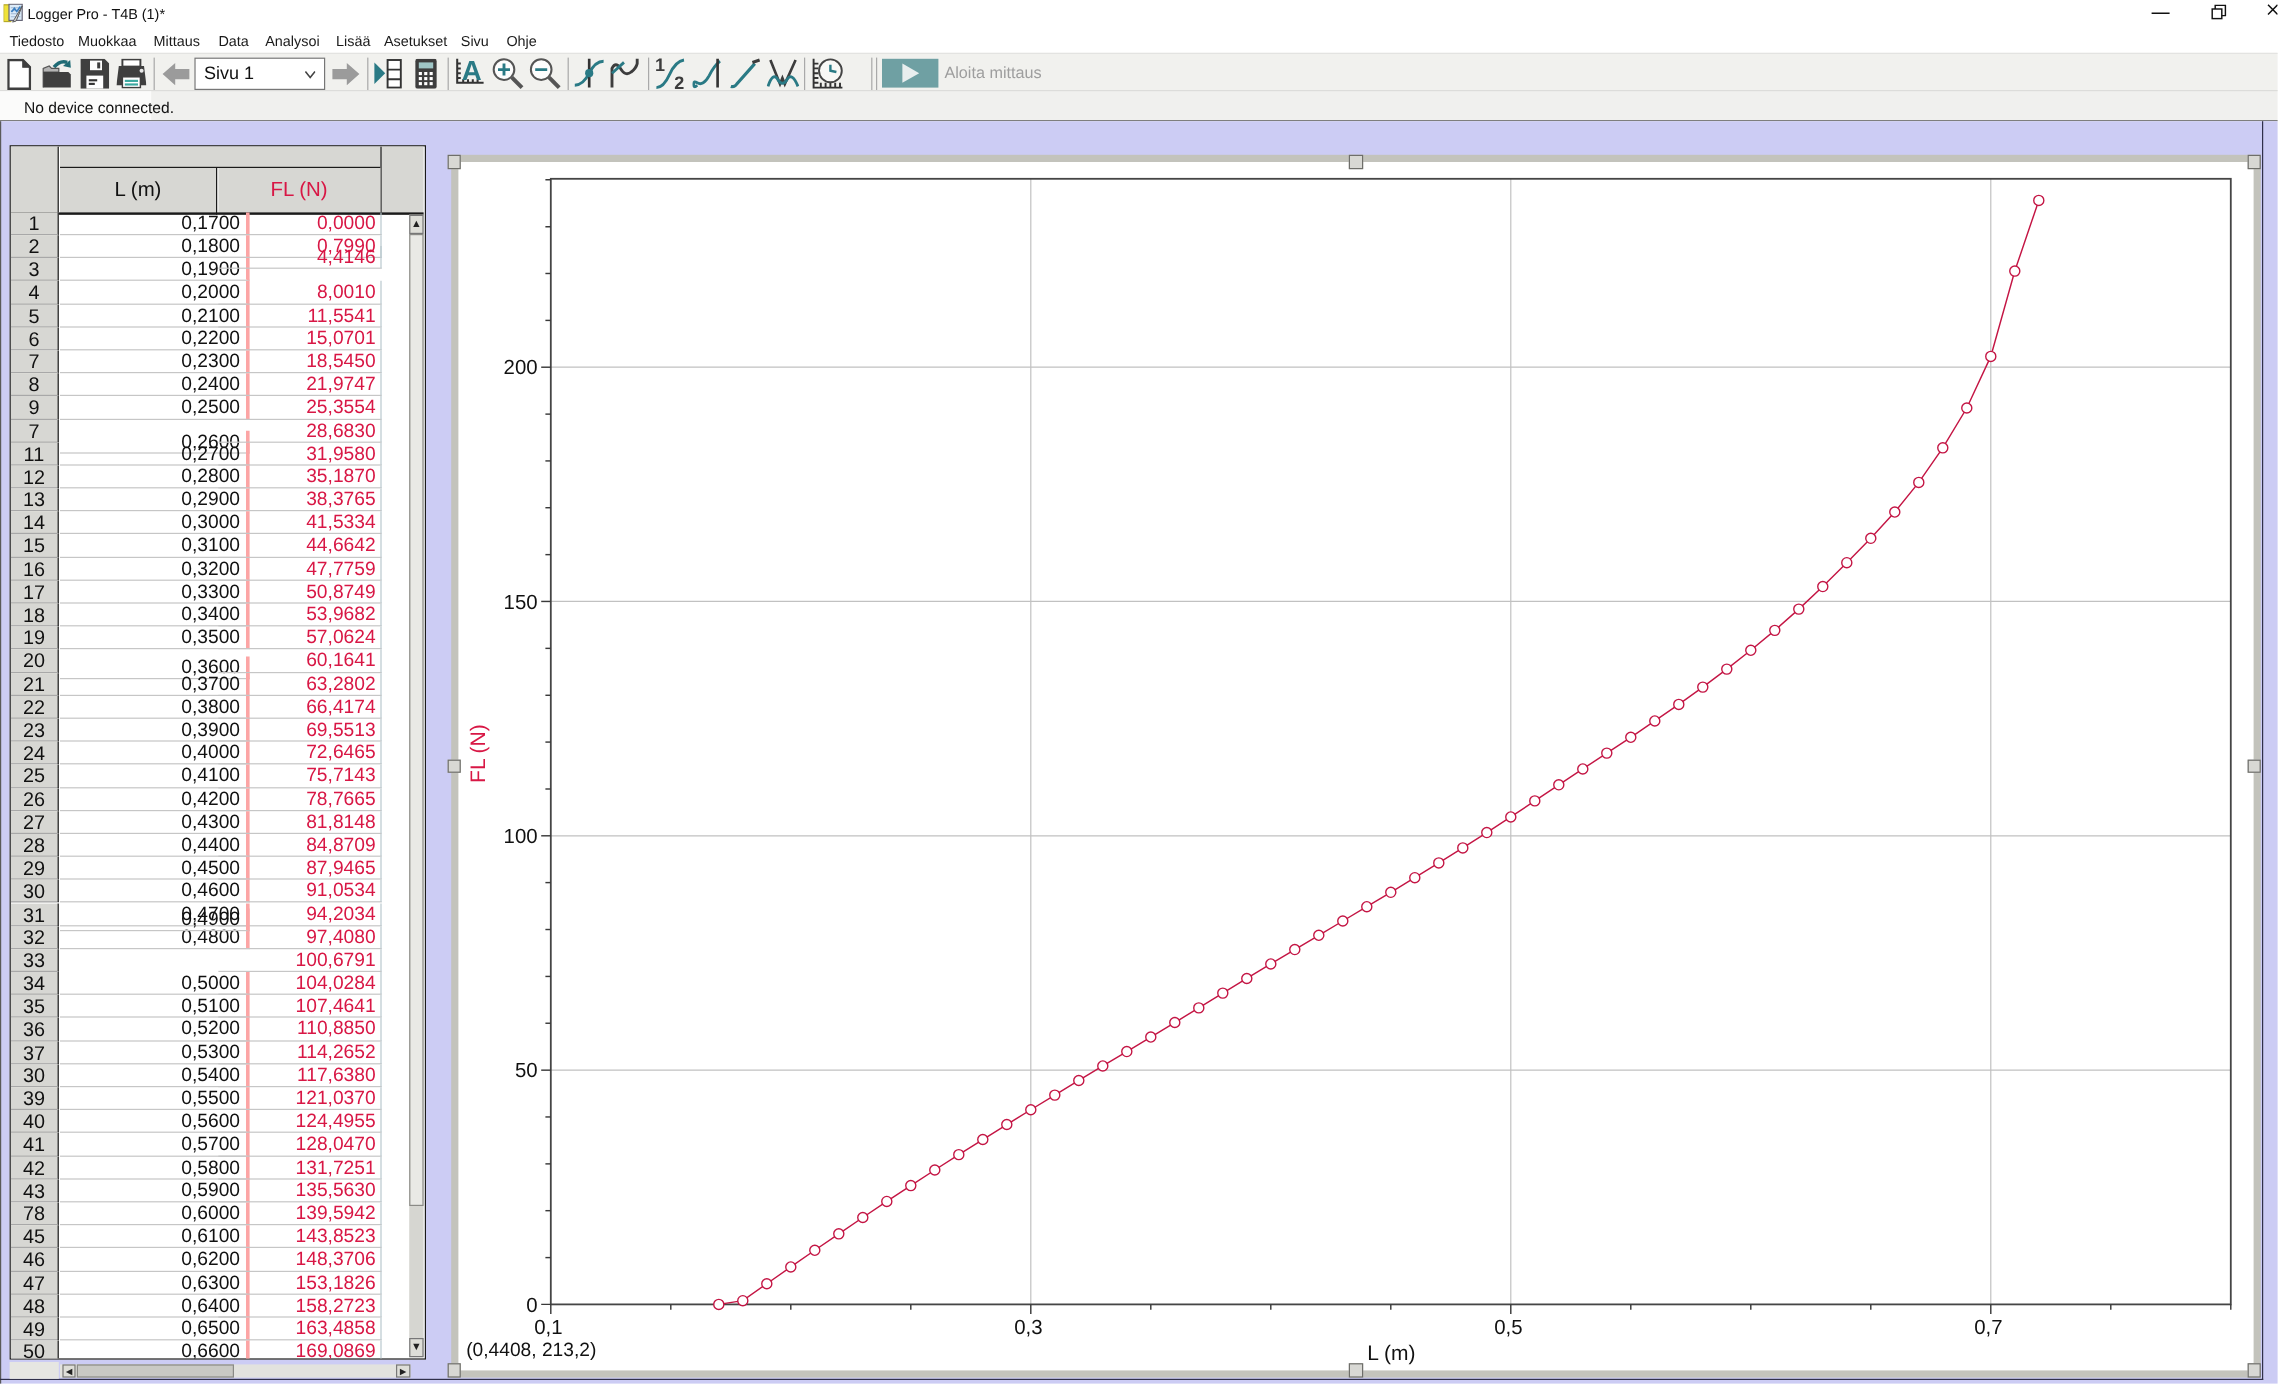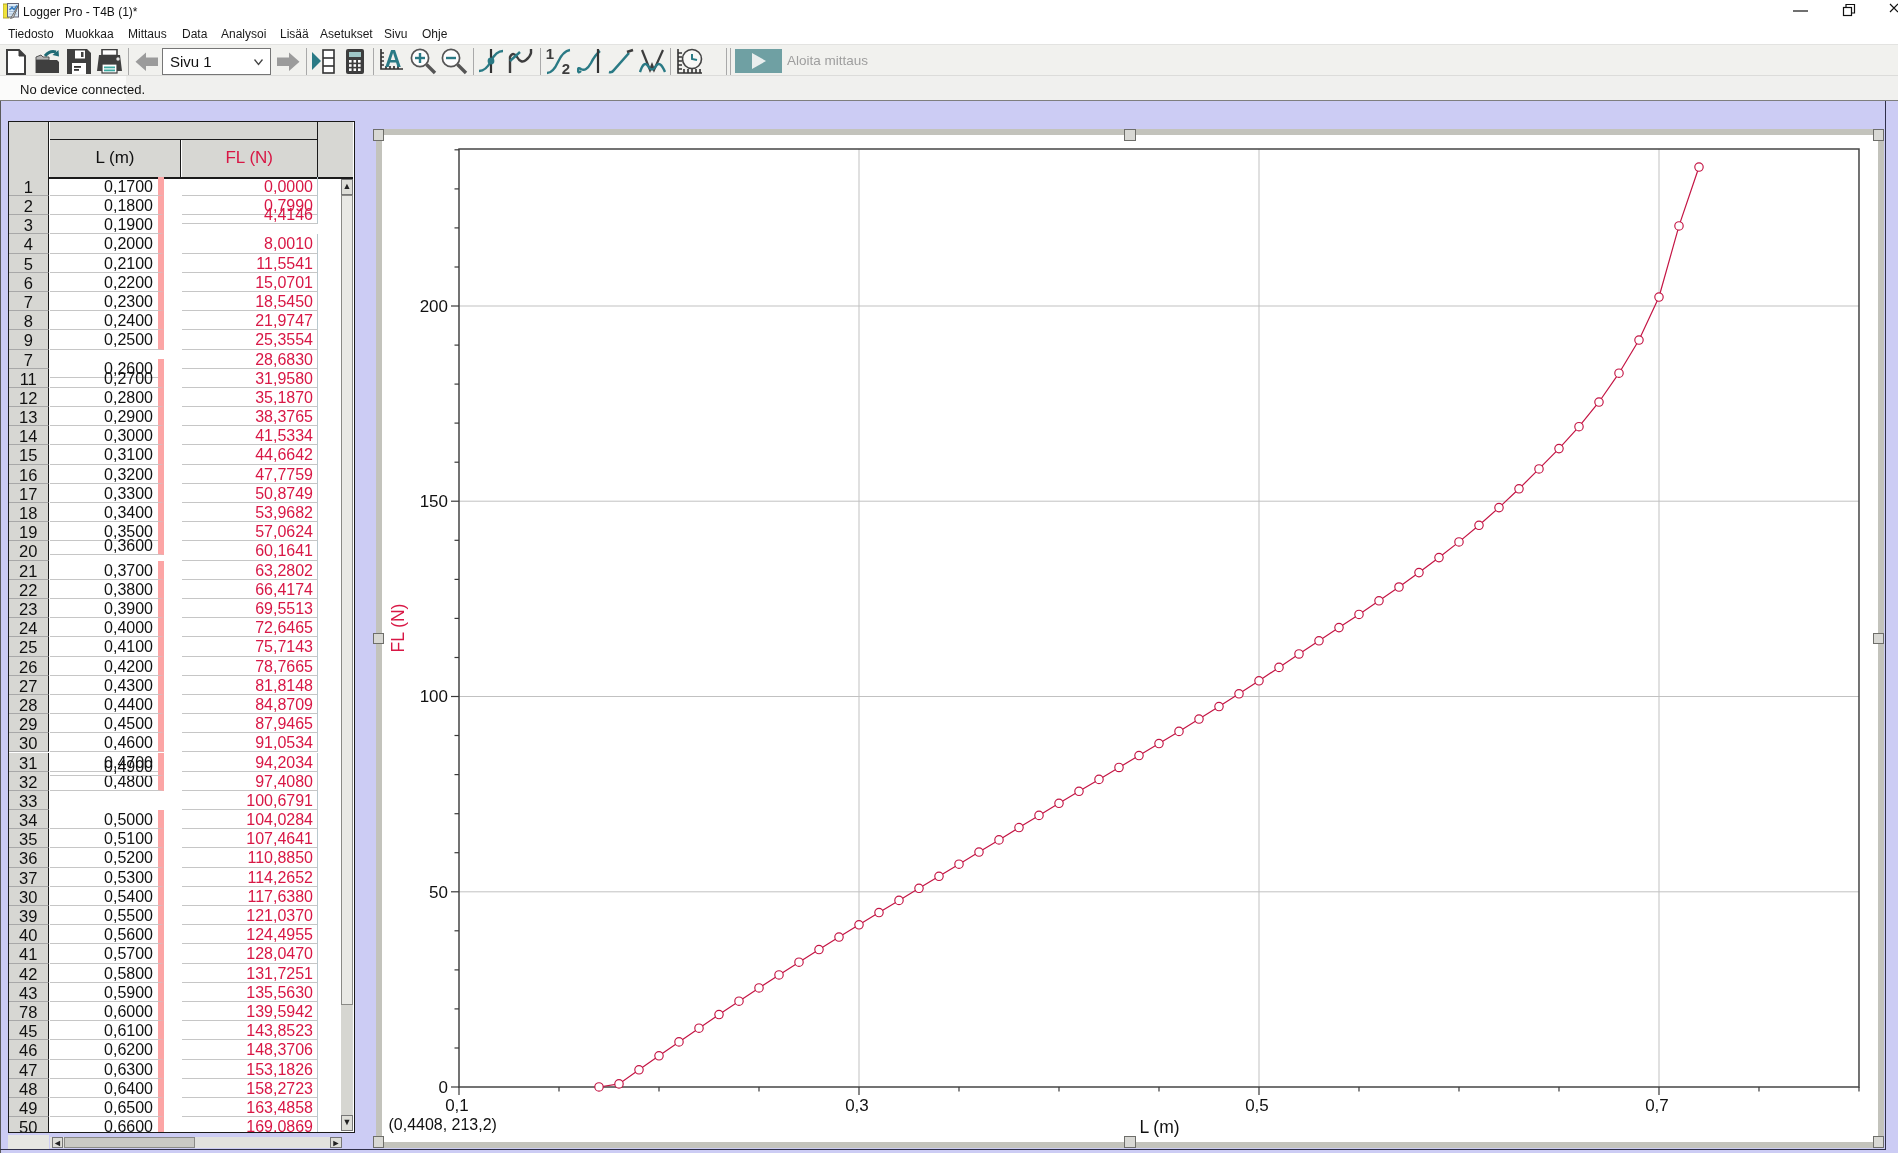--- a/index.html
+++ b/index.html
@@ -16,22 +16,22 @@
 #main{position:absolute;left:0;top:101px;width:1898px;height:1052px;background:#ccccf4;
 border-left:1px solid #5a5a5a;}
 #mainborderR{position:absolute;left:1885px;top:101px;width:1px;height:1049px;background:#30304a;}
 #mainborderB{position:absolute;left:0;top:1149px;width:1886px;height:1px;background:#30304a;}
 
 #tbl{position:absolute;left:8px;top:121px;width:347px;height:1012px;background:#fff;
 border:1.5px solid #1a1a1a;overflow:hidden;}
 .th{position:absolute;background:#d7d7d3;}
 .rn{position:absolute;left:0;width:39.5px;background:#d7d7d3;font-size:16.5px;color:#111;
 text-align:center;line-height:20.5px;border-right:1.5px solid #1a1a1a;border-bottom:1px solid #a8a8a8;}
-.cl{position:absolute;left:41px;width:114px;font-size:16px;color:#111;text-align:right;
-padding-right:5px;line-height:20.5px;border-right:6px solid #fca5a5;border-bottom:1px solid #c6c6c6;}
+.cl{position:absolute;left:41px;width:158px;font-size:16px;color:#111;text-align:right;
+padding-right:5px;line-height:20.5px;border-right:3px solid #fca5a5;border-bottom:1px solid #c6c6c6;}
 .cf{position:absolute;left:172.5px;width:136.5px;font-size:16px;color:#d81745;text-align:right;
 padding-right:4px;line-height:20.5px;border-right:1px solid #b9c8ce;border-bottom:1px solid #c6c6c6;}
 
 .sb{position:absolute;background:#e2e2de;}
 .sbthumb{position:absolute;border:1px solid #8a8a86;}
 .sbbtn{position:absolute;background:#deded8;border:1px solid #777;
 font-size:9px;line-height:12px;text-align:center;color:#222;}
 
 #gframe{position:absolute;left:375.5px;top:129px;width:1508.9px;height:1019px;
 background:#c3c3bc;}
@@ -256,21 +256,21 @@
 <div class="rn" style="top:361.84px;height:19.19px">17</div>
     <div class="cl" style="top:361.84px;height:19.19px">0,3300</div>
     <div class="cf" style="top:361.84px;height:19.19px">50,8749</div>
 <div class="rn" style="top:381.03px;height:19.19px">18</div>
     <div class="cl" style="top:381.03px;height:19.19px">0,3400</div>
     <div class="cf" style="top:381.03px;height:19.19px">53,9682</div>
 <div class="rn" style="top:400.22px;height:19.19px">19</div>
     <div class="cl" style="top:400.22px;height:19.19px">0,3500</div>
     <div class="cf" style="top:400.22px;height:19.19px">57,0624</div>
 <div class="rn" style="top:419.41px;height:19.19px">20</div>
-    <div class="cl" style="top:414px;height:19.19px">0,3600</div>
+    <div class="cl" style="top:425px;height:19.19px">0,3600</div>
     <div class="cf" style="top:419.41px;height:19.19px">60,1641</div>
 <div class="rn" style="top:438.60px;height:19.19px">21</div>
     <div class="cl" style="top:438.60px;height:19.19px">0,3700</div>
     <div class="cf" style="top:438.60px;height:19.19px">63,2802</div>
 <div class="rn" style="top:457.79px;height:19.19px">22</div>
     <div class="cl" style="top:457.79px;height:19.19px">0,3800</div>
     <div class="cf" style="top:457.79px;height:19.19px">66,4174</div>
 <div class="rn" style="top:476.98px;height:19.19px">23</div>
     <div class="cl" style="top:476.98px;height:19.19px">0,3900</div>
     <div class="cf" style="top:476.98px;height:19.19px">69,5513</div>

